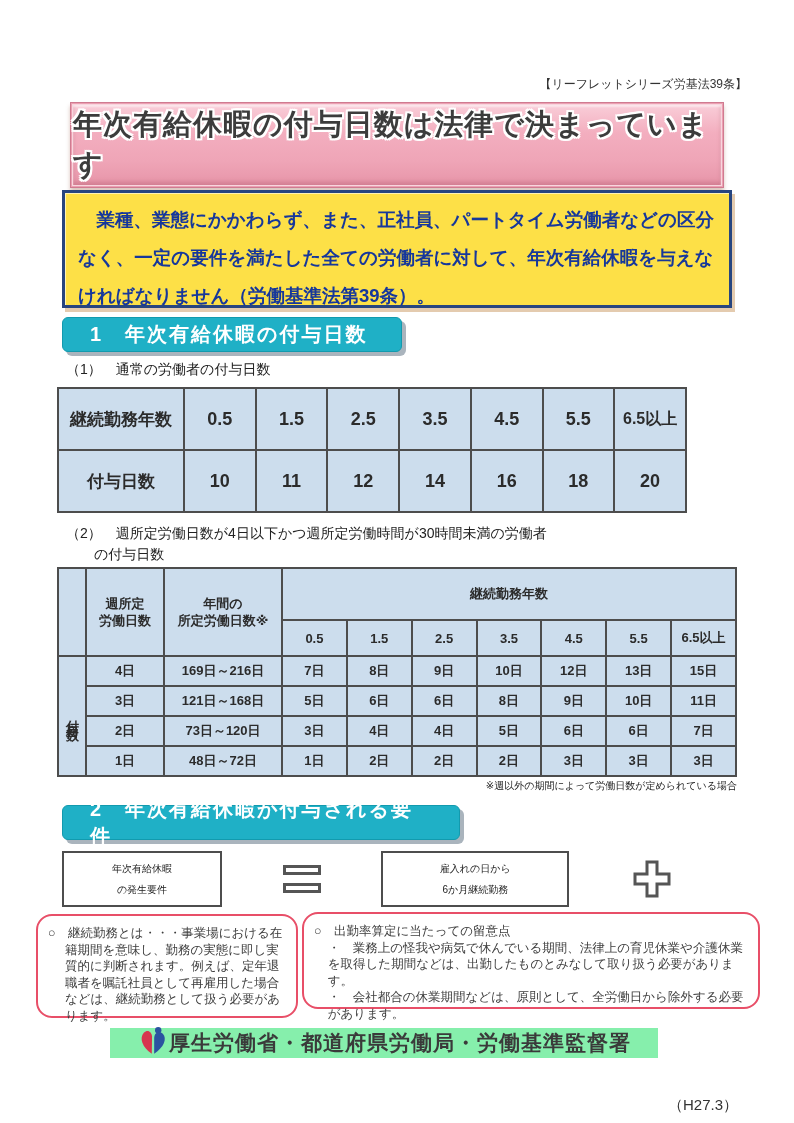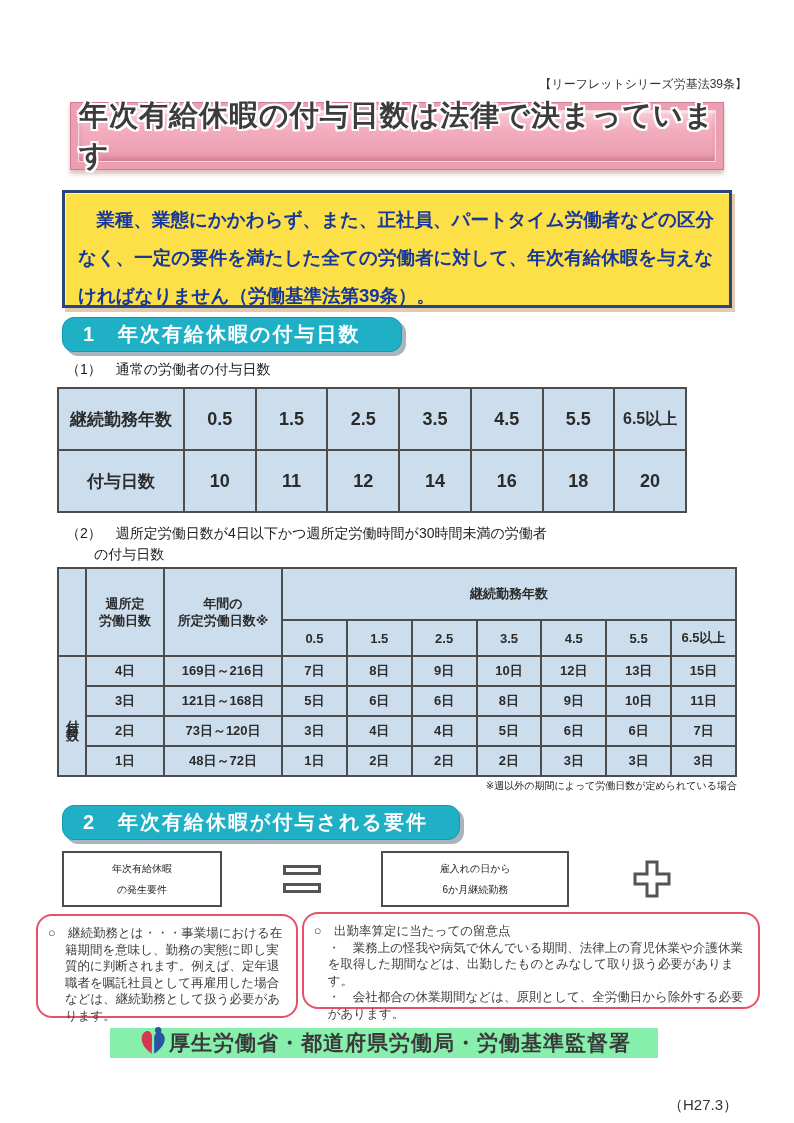--- a/index.html
+++ b/index.html
@@ -2,41 +2,41 @@
 <html><head>
 <meta charset="utf-8">
 <style>
   * { margin:0; padding:0; box-sizing:border-box; }
   body { background:#fff; font-family:"Liberation Sans","DejaVu Sans",sans-serif; color:#333; }
   .page { position:relative; width:794px; height:1123px; background:#ffffff; overflow:hidden; margin:0 auto; }
 
   .series-label { position:absolute; top:76px; right:47px; font-size:12px; color:#333; }
 
   
-  .banner { position:absolute; left:70px; top:102px; width:654px; height:68px;
-    background:#ec9fb2; border:1px solid #cf7b90; padding:7px;
+  .banner { position:absolute; left:70px; top:102px; width:654px; height:86px;
+    background:#ec9fb2; border:1px solid #cf7b90; padding:1px;
     box-shadow:0 4px 4px rgba(150,90,70,.35); }
   .banner-inner { width:100%; height:100%;
     background:linear-gradient(#f9cdd8 0%, #f3aebf 35%, #efa5b7 70%, #e795a9 100%);
     border:1px solid #f8d6de; display:flex; align-items:center; justify-content:center;
     box-shadow:inset 0 2px 2px rgba(255,255,255,.55), inset 0 -3px 4px rgba(170,80,100,.35); }
   .banner-title { font-size:29px; font-weight:bold; color:#3c3c3c; letter-spacing:1px;
     text-shadow:-2px -2px 0 #fff, 2px -2px 0 #fff, -2px 2px 0 #fff, 2px 2px 0 #fff,
                 -2px 0 0 #fff, 2px 0 0 #fff, 0 -2px 0 #fff, 0 2px 0 #fff; }
 
   
   .intro-box { position:absolute; left:62px; top:190px; width:670px; height:118px;
     background:#fde047; border:3px solid #27457f; padding:8px 13px 6px 13px;
     box-shadow:3px 4px 0 rgba(205,160,110,.55), inset 1px 1px 0 rgba(255,255,255,.6);
     font-size:18.5px; font-weight:bold; color:#16379b; line-height:38px; }
 
   
-  .sec-header { position:absolute; background:#1fb0c6; border-radius:12px;
+  .sec-header { position:absolute; background:#1fb0c6; border-radius:6px;
     box-shadow:4px 4px 0 #aab4bd; color:#fff; font-weight:bold; font-size:20px;
-    display:flex; align-items:center; padding:0 20px; height:35px; letter-spacing:2px;
+    display:flex; align-items:center; padding:0 27px; height:35px; letter-spacing:2px;
     border:1px solid #129aae; }
   .sec1-header { left:62px; top:317px; width:340px; }
   .sec2-header { left:62px; top:805px; width:398px; }
 
   .sub-label { position:absolute; font-size:14px; color:#222; white-space:pre-line; line-height:21px; }
   .sub1-label { left:66px; top:359px; }
   .sub2-label { left:66px; top:523px; }
 
   
   table { border-collapse:collapse; table-layout:fixed;border-radius:26px; }

